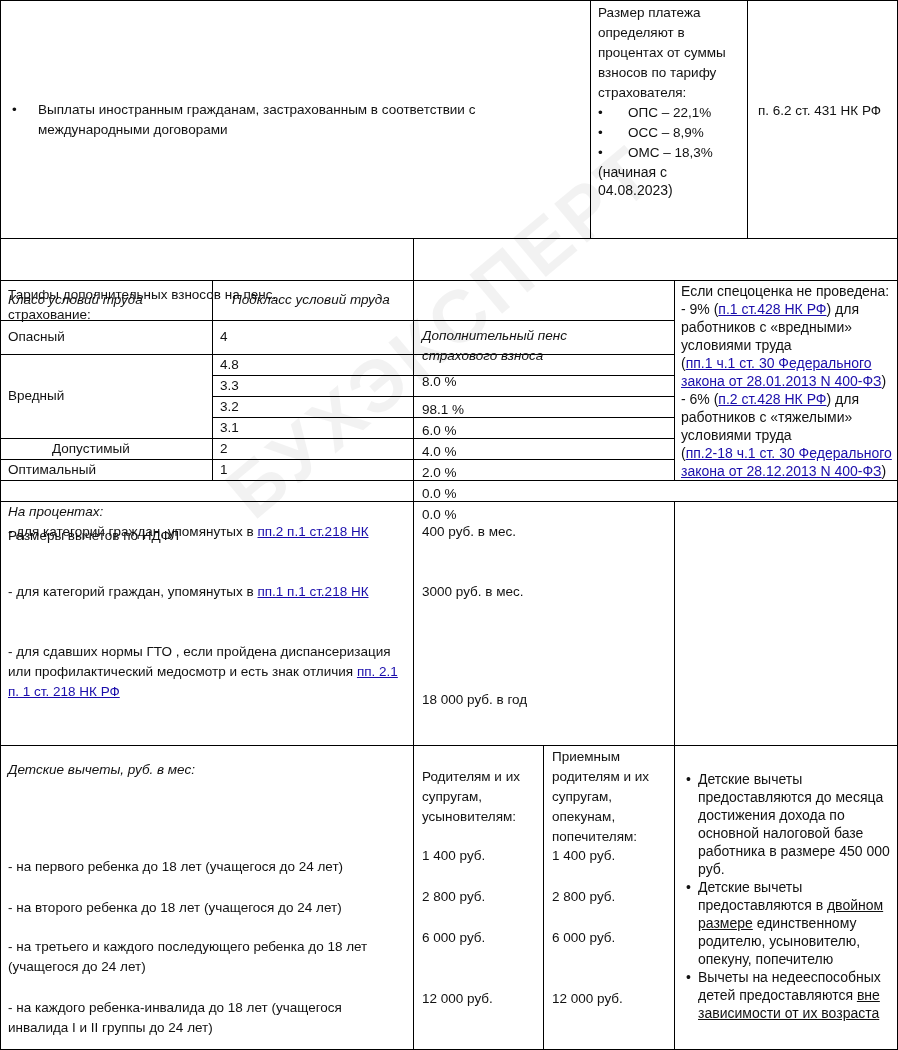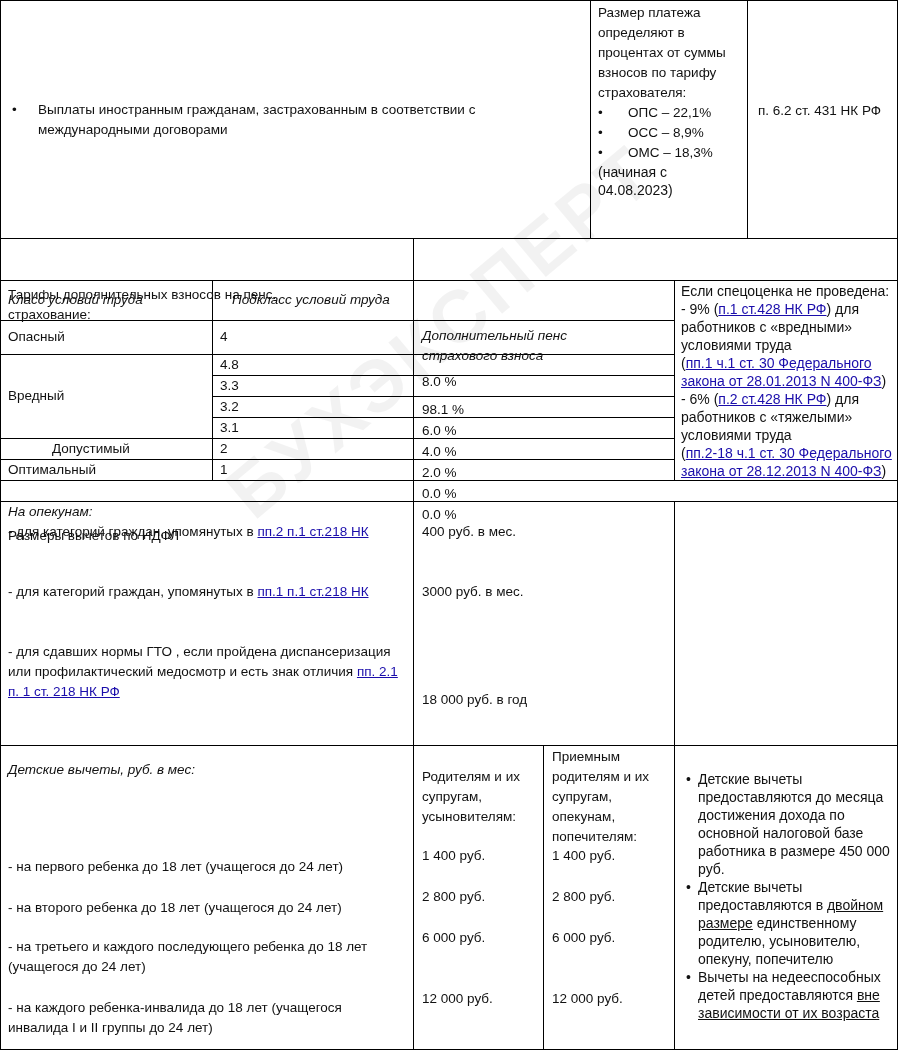--- a/index.html
+++ b/index.html
@@ -121,21 +121,21 @@
   (<a class="lnk">п.1 ст.428 НК РФ</a>)
   <span>для работников с «вредными» условиями труда</span><br>
   (<a class="lnk">пп.1 ч.1 ст. 30 Федерального закона от 28.01.2013 N 400-ФЗ</a>)<br>
   <span>- </span><span class="bold">6%</span>
   (<a class="lnk">п.2 ст.428 НК РФ</a>)
   <span>для работников с «тяжелыми» условиями труда</span><br>
   (<a class="lnk">пп.2-18 ч.1 ст. 30 Федерального закона от 28.12.2013 N 400-ФЗ</a>)
 </div>
 
 <div class="t bold" style="left:8px;top:481px;">Размеры вычетов по НДФЛ</div>
-<div class="t it" style="left:8px;top:502px;">На опекунам:</div>
+<div class="t it" style="left:8px;top:502px;">На процентах:</div>
 
 <div class="t" style="left:8px;top:522px;width:395px;">
   <span>- для категорий граждан, упомянутых в </span><a class="lnk">пп.2 п.1 ст.218 НК</a>
 </div>
 <div class="t" style="left:422px;top:522px;">400 руб. в мес.</div>
 
 <div class="t" style="left:8px;top:582px;width:395px;">
   <span>- для категорий граждан, упомянутых в </span><a class="lnk">пп.1 п.1 ст.218 НК</a>
 </div>
 <div class="t" style="left:422px;top:582px;">3000 руб. в мес.</div>

